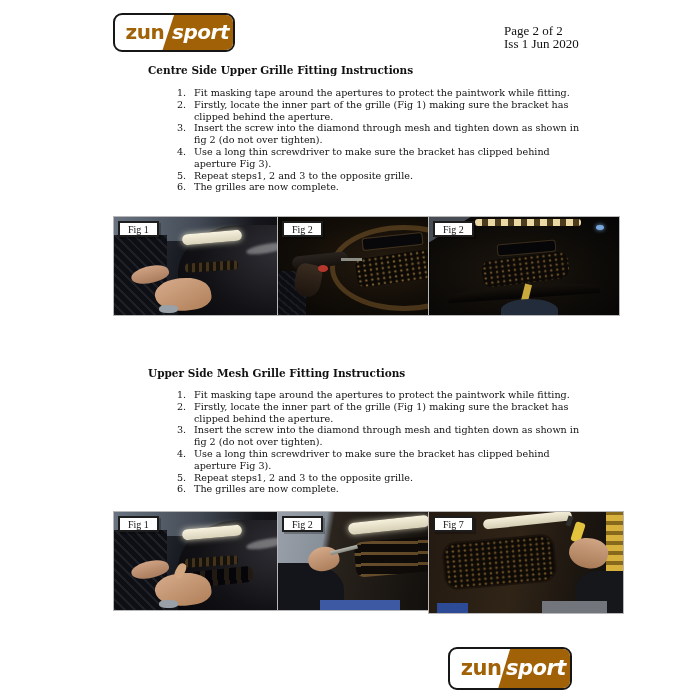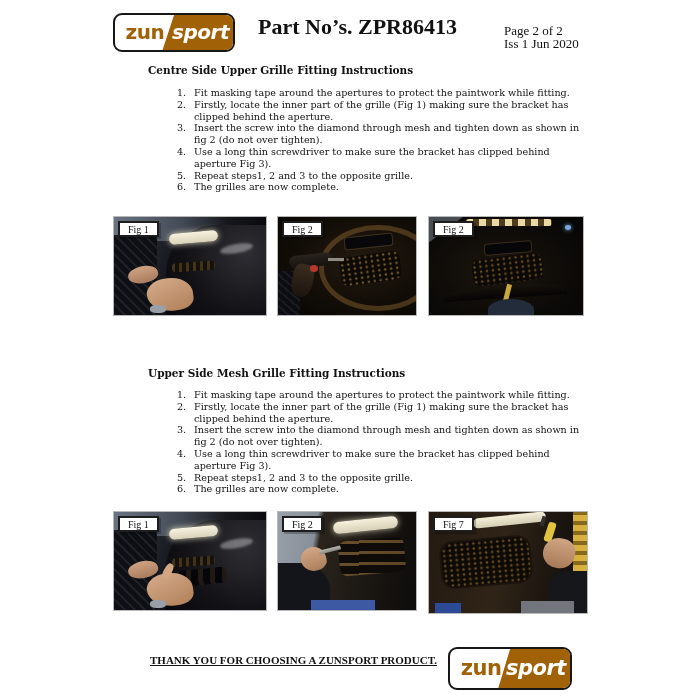--- a/index.html
+++ b/index.html
@@ -33,21 +33,21 @@
   .sec2 .sec-heading{top:367px;}
   .steps{position:absolute;left:177px;width:410px;margin:0;padding:0;list-style:none;
          font-size:9.6px;line-height:11.8px;}
   .sec1 .steps{top:87px;}
   .sec2 .steps{top:389px;}
   .steps li{position:relative;padding-left:17px;}
   .steps .num{position:absolute;left:0;top:0;}
 
   
   .figrow{position:absolute;left:0;top:0;width:700px;height:0;}
-  .photo{position:absolute;height:98px;border:1px solid #b8b8b8;overflow:hidden;background:#17171c;}
+  .photo{position:absolute;height:98px;border:1px solid #b8b8b8;overflow:hidden;background:#17171c;padding-left:36px;}
   .row1 .photo{top:216px;}
   .row2 .photo{top:511px;}
   .ph-pos1{left:113px;width:152px;}
   .ph-pos2{left:277px;width:138px;}
   .ph-pos3{left:428px;width:154px;}
   .row2 .ph-pos3{width:158px;height:101px;}
 
   .fig-label{position:absolute;left:4px;top:4px;z-index:9;background:#fff;border:2px solid #1d1d1d;
              padding:1px 8px 0;font-size:10px;font-family:"Liberation Serif",serif;box-shadow:2px 2px 0 rgba(0,0,0,0.25);}
 
@@ -139,21 +139,20 @@
 <body>
 
 <div class="page">
 
   <div class="logo logo-header">
     <span class="logo-zun">zun</span>
     <div class="logo-black">
       <span class="logo-sport">sport</span>
     </div>
   </div>
-  <h1 class="doc-title">Part No’s. ZPR86413</h1>
   <div class="doc-meta">
     <div>Page 2 of 2</div>
     <div>Iss 1 Jun 2020</div>
   </div>
 
   <div class="sec1">
     <h2 class="sec-heading">Centre Side Upper Grille Fitting Instructions</h2>
     <ol class="steps">
       <li><span class="num">1.</span><span>Fit masking tape around the apertures to protect the paintwork while fitting.</span></li>
       <li><span class="num">2.</span><span>Firstly, locate the inner part of the grille (Fig 1) making sure the bracket has clipped behind the aperture.</span></li>
@@ -244,21 +243,20 @@
         <div class="ph sdhandle"></div>
         <div class="ph hand"></div>
         <div class="ph sleeve"></div>
         <div class="ph floor"></div>
         <div class="ph bluebit"></div>
         <div class="fig-label">Fig 7</div>
       </div>
     </div>
   </div>
 
-  <div class="thanks">THANK YOU FOR CHOOSING A ZUNSPORT PRODUCT.</div>
   <div class="logo logo-footer">
     <span class="logo-zun">zun</span>
     <div class="logo-black">
       <span class="logo-sport">sport</span>
     </div>
   </div>
 
 </div>
 
 </body></html>

